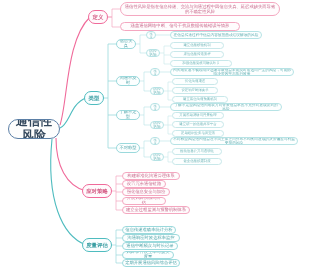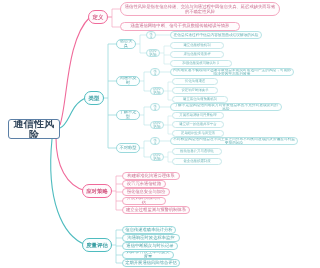--- a/index.html
+++ b/index.html
@@ -25,24 +25,24 @@
     color:#5a5a5a;
     line-height:1.15;
     white-space:normal;
     overflow:hidden;
     padding:0 2px;
   }
 
   
   .root{
     border:1.1px solid #5b7fa6;
-    border-radius:3px;
+    border-radius:10px;
     background:#fdfdfd;
     color:#33475c;
-    font-size:10px;
+    font-size:12px;
     letter-spacing:.2px;
     font-weight:bold;
   }
 
   
   .l1{
     font-size:5.4px;
     border-width:1px;
     border-radius:9px;
     font-weight:bold;

